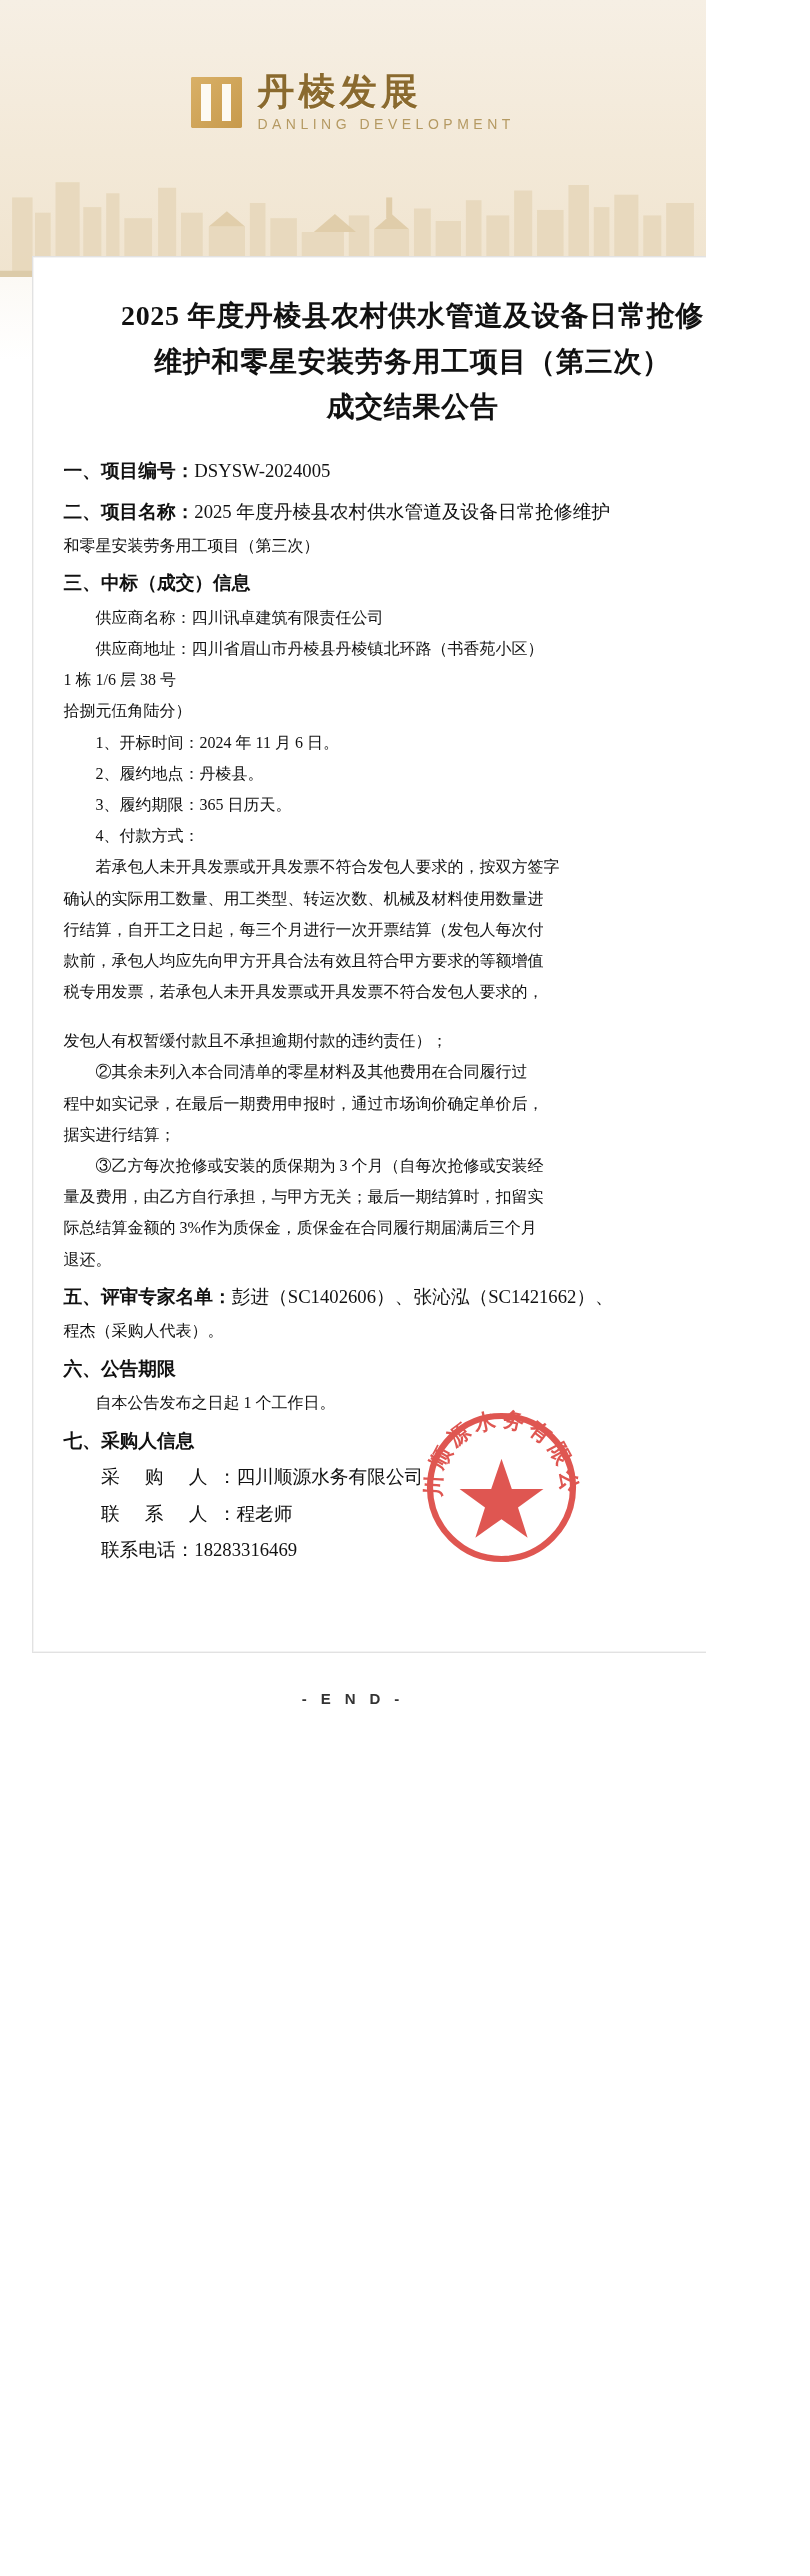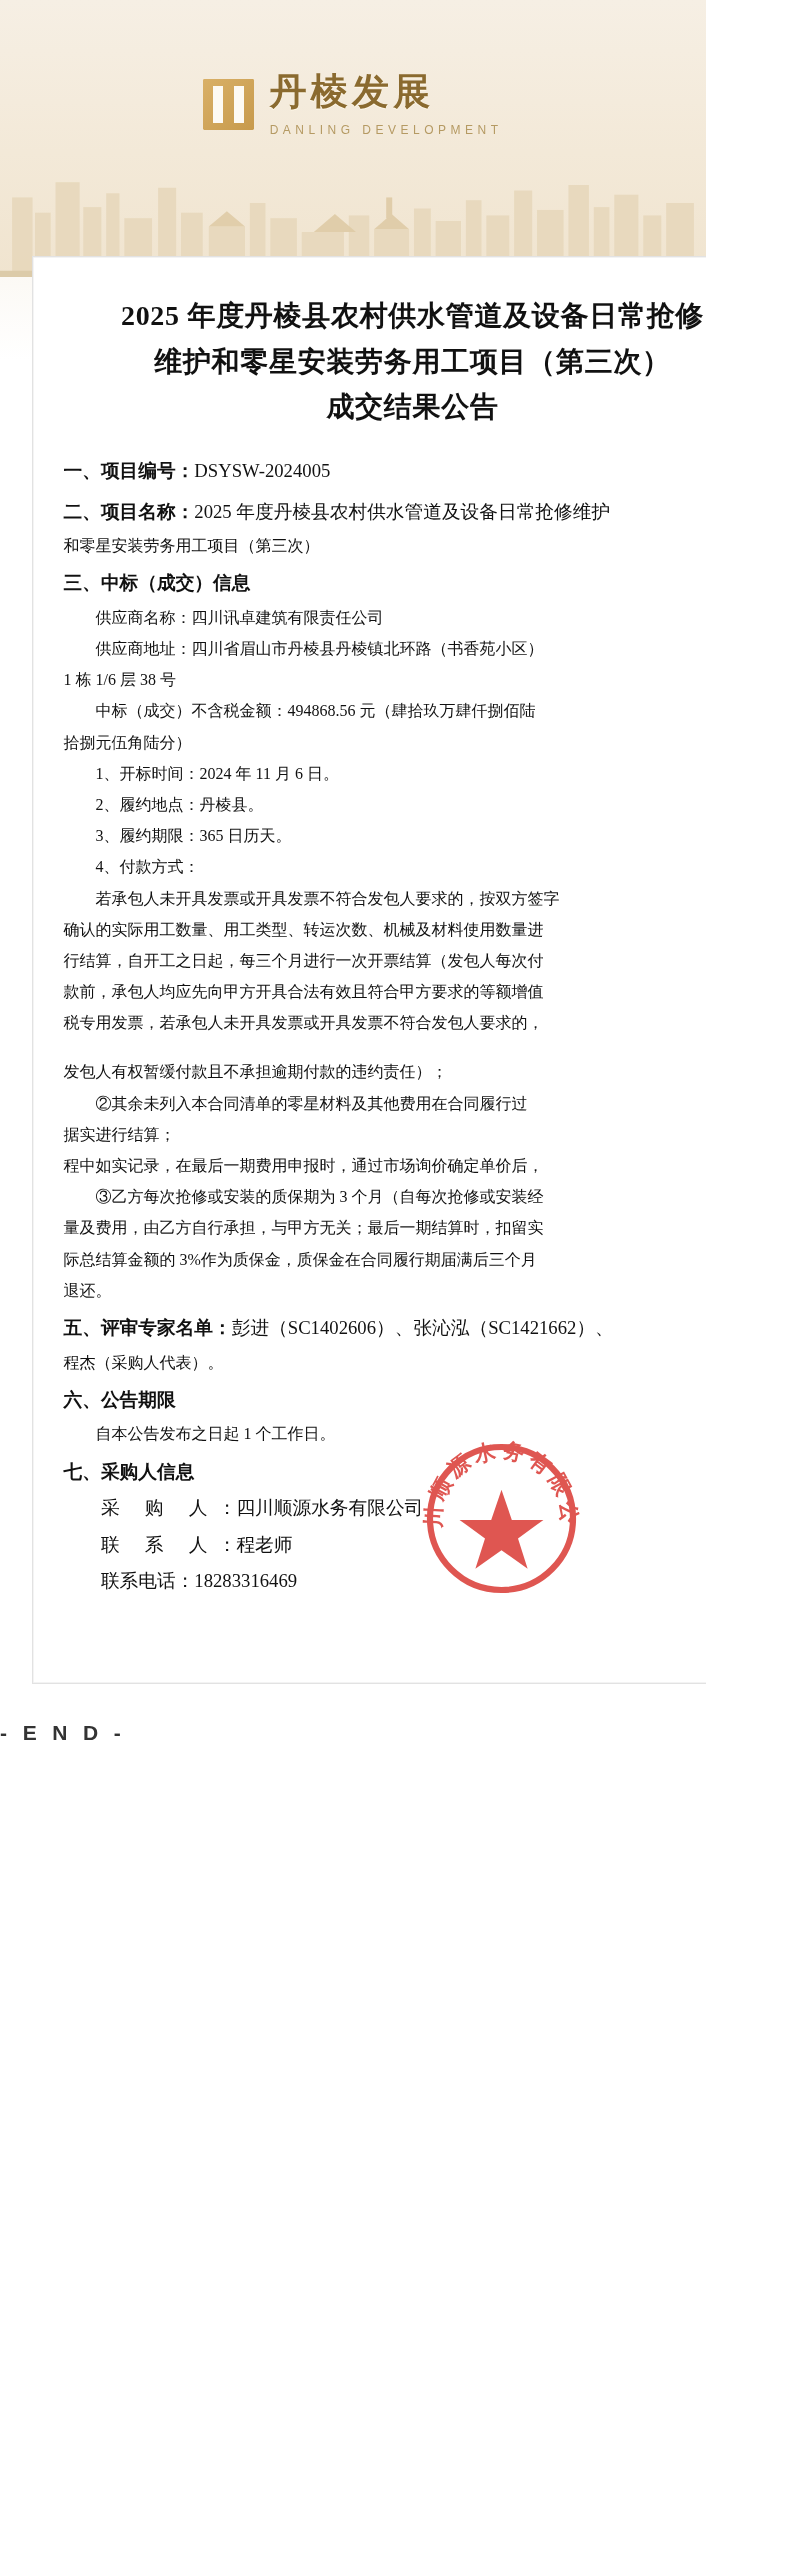--- a/index.html
+++ b/index.html
@@ -60,23 +60,23 @@
   .logo-text { line-height: 1; }
   .logo-title {
     font-family: "Liberation Serif", serif;
     font-size: 37px;
     font-weight: bold;
     letter-spacing: 4.2px;
     color: #8a6a2f;
     text-shadow: 0 0.7px 0 #fff8e8;
   }
   .logo-sub {
-    margin-top: 14px;
+    margin-top: 7px;
     font-family: "Liberation Sans", sans-serif;
-    font-size: 12px;
+    font-size: 14px;
     letter-spacing: 4.5px;
     color: #b59a63;
     text-align: center;
   }
   
   .skyline {
     position: absolute;
     left: 0; right: 0; bottom: 0;
     height: 128px;
     z-index: 1;
@@ -147,22 +147,23 @@
     bottom: 82px;
     width: 165px;
     height: 165px;
     z-index: 9;
     pointer-events: none;
     opacity: 0.82;
   }
   .seal svg { width: 100%; height: 100%; display: block; }
 
   .end {
+    text-align: center;
     font-family: "Liberation Sans", sans-serif;
-    font-size: 21px;
+    font-size: 15px;
     font-weight: bold;
     letter-spacing: 4.9px;
     color: #333;
     padding: 37px 0 32px 0;
   }
   .footer-wrap{
     background:#ffffff;
   }
 </style>
 </head>
@@ -237,39 +238,38 @@
     <p class="para indent0">和零星安装劳务用工项目（第三次）</p>
 
     <p class="sec-head">三、中标（成交）信息</p>
     <p class="para indent1">
       <span>供应商名称：</span><span>四川讯卓建筑有限责任公司</span>
     </p>
     <p class="para indent1">
       <span>供应商地址：</span><span>四川省眉山市丹棱县丹棱镇北环路（书香苑小区）</span>
     </p>
     <p class="para indent0">1 栋 1/6 层 38 号</p>
-    <p class="para indent1">中标（成交）不含税金额：494868.56 元（肆拾玖万肆仟捌佰陆</p>
     <p class="para indent0">拾捌元伍角陆分）</p>
 
     <p class="para indent1">1、开标时间：2024 年 11 月 6 日。</p>
     <p class="para indent1">2、履约地点：丹棱县。</p>
     <p class="para indent1">3、履约期限：365 日历天。</p>
     <p class="para indent1">4、付款方式：</p>
 
     <p class="para indent1">若承包人未开具发票或开具发票不符合发包人要求的，按双方签字</p>
     <p class="para indent0">确认的实际用工数量、用工类型、转运次数、机械及材料使用数量进</p>
     <p class="para indent0">行结算，自开工之日起，每三个月进行一次开票结算（发包人每次付</p>
     <p class="para indent0">款前，承包人均应先向甲方开具合法有效且符合甲方要求的等额增值</p>
     <p class="para indent0">税专用发票，若承包人未开具发票或开具发票不符合发包人要求的，</p>
     <div class="gap-md"></div>
     <p class="para indent0">发包人有权暂缓付款且不承担逾期付款的违约责任）；</p>
 
     <p class="para indent1">②其余未列入本合同清单的零星材料及其他费用在合同履行过</p>
+    <p class="para indent0">程中如实记录，在最后一期费用申报时，通过市场询价确定单价后，</p>
     <p class="para indent0">据实进行结算；</p>
-    <p class="para indent0">程中如实记录，在最后一期费用申报时，通过市场询价确定单价后，</p>
 
     <p class="para indent1">③乙方每次抢修或安装的质保期为 3 个月（自每次抢修或安装经</p>
     <p class="para indent0">量及费用，由乙方自行承担，与甲方无关；最后一期结算时，扣留实</p>
     <p class="para indent0">际总结算金额的 3%作为质保金，质保金在合同履行期届满后三个月</p>
     <p class="para indent0">退还。</p>
 
     <p class="sec-head">
       <span>五、评审专家名单：</span><span class="val">彭进（SC1402606）、张沁泓（SC1421662）、</span>
     </p>
     <p class="para indent0">程杰（采购人代表）。</p>

